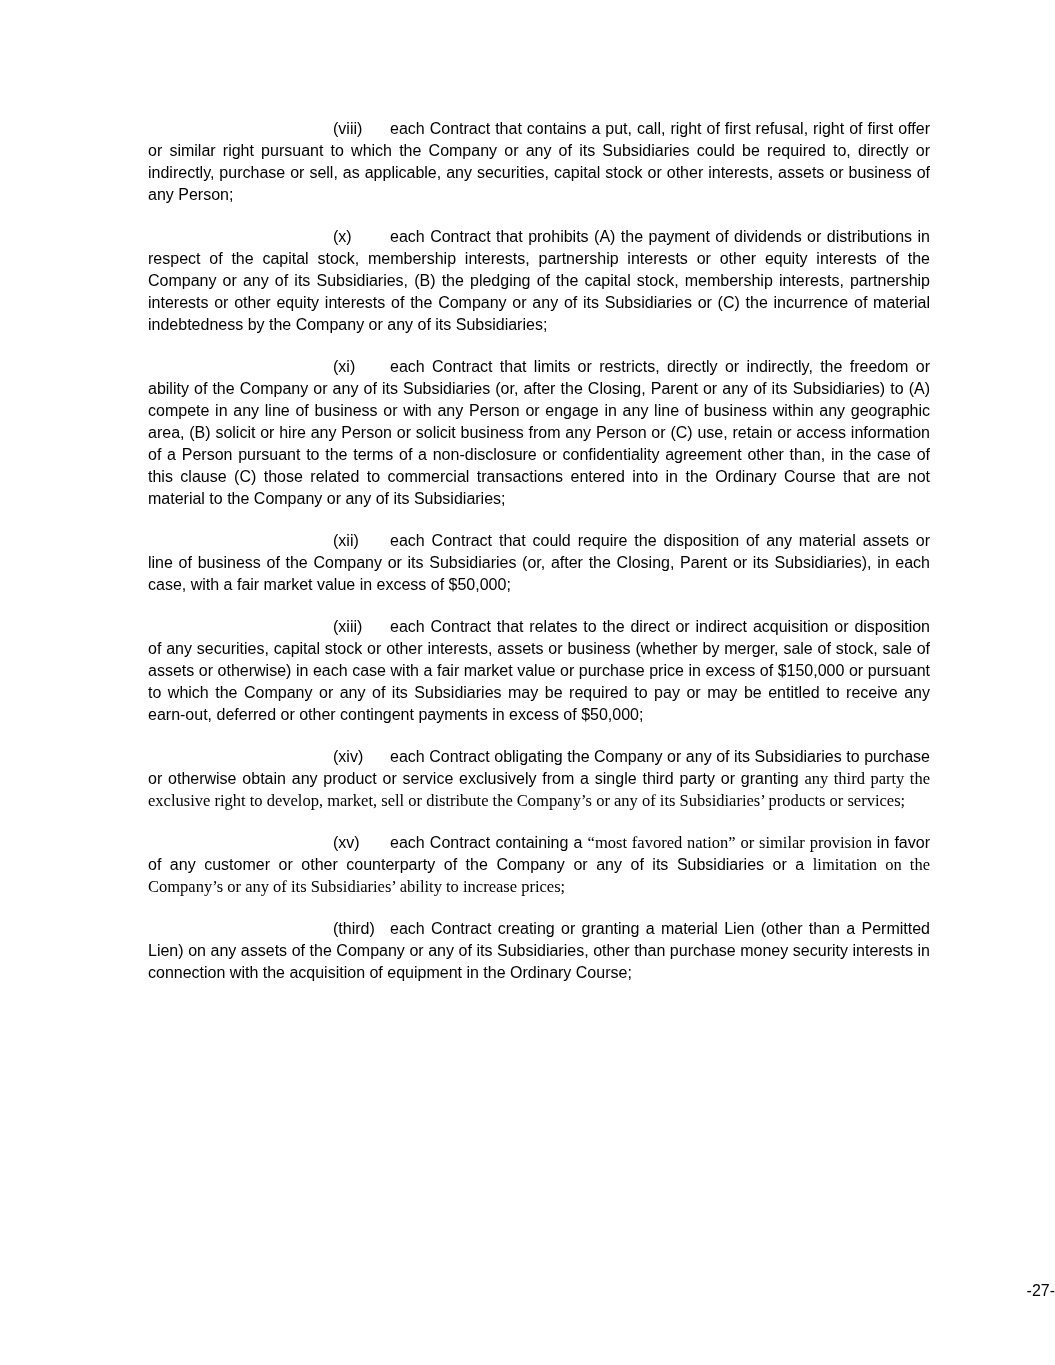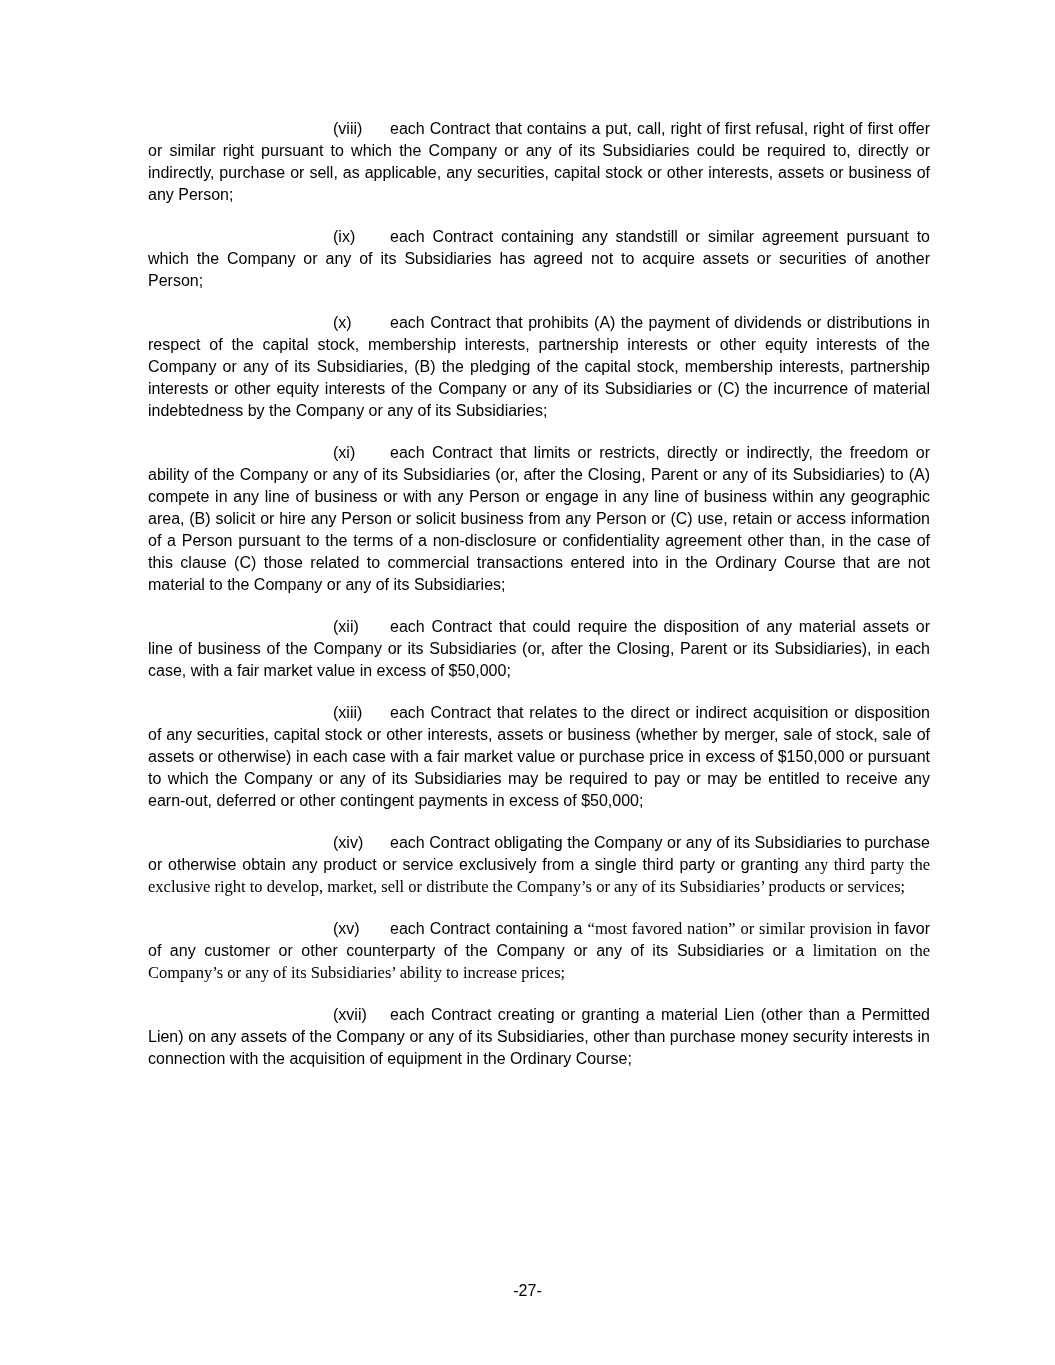--- a/index.html
+++ b/index.html
@@ -40,34 +40,33 @@
   }
   .seg-serif {
     font-family: "Liberation Serif", serif;
     font-size: 16.5px;
   }
   .page-number {
     position: absolute;
     top: 1282px;
     left: 0;
     width: 100%;
-    text-align: center;
+    text-align: right;
     font-size: 16px;
     color: #000000;
   }
 </style>
 </head>
 <body>
 
 <div class="page">
   <div class="content" id="content">
       <p class="clause"><span class="clause-label">(viii)</span><span class="seg-sans">each Contract that contains a put, call, right of first refusal, right of first offer or similar right pursuant to which the Company or any of its Subsidiaries could be required to, directly or indirectly, purchase or sell, as applicable, any securities, capital stock or other interests, assets or business of any Person;</span></p>
-      <p class="clause"><span class="clause-label">(ix)</span><span class="seg-sans">each Contract containing any standstill or similar agreement pursuant to which the Company or any of its Subsidiaries has agreed not to acquire assets or securities of another Person;</span></p>
       <p class="clause"><span class="clause-label">(x)</span><span class="seg-sans">each Contract that prohibits (A) the payment of dividends or distributions in respect of the capital stock, membership interests, partnership interests or other equity interests of the Company or any of its Subsidiaries, (B) the pledging of the capital stock, membership interests, partnership interests or other equity interests of the Company or any of its Subsidiaries or (C) the incurrence of material indebtedness by the Company or any of its Subsidiaries;</span></p>
       <p class="clause"><span class="clause-label">(xi)</span><span class="seg-sans">each Contract that limits or restricts, directly or indirectly, the freedom or ability of the Company or any of its Subsidiaries (or, after the Closing, Parent or any of its Subsidiaries) to (A) compete in any line of business or with any Person or engage in any line of business within any geographic area, (B) solicit or hire any Person or solicit business from any Person or (C) use, retain or access information of a Person pursuant to the terms of a non-disclosure or confidentiality agreement other than, in the case of this clause (C) those related to commercial transactions entered into in the Ordinary Course that are not material to the Company or any of its Subsidiaries;</span></p>
       <p class="clause"><span class="clause-label">(xii)</span><span class="seg-sans">each Contract that could require the disposition of any material assets or line of business of the Company or its Subsidiaries (or, after the Closing, Parent or its Subsidiaries), in each case, with a fair market value in excess of $50,000;</span></p>
       <p class="clause"><span class="clause-label">(xiii)</span><span class="seg-sans">each Contract that relates to the direct or indirect acquisition or disposition of any securities, capital stock or other interests, assets or business (whether by merger, sale of stock, sale of assets or otherwise) in each case with a fair market value or purchase price in excess of $150,000 or pursuant to which the Company or any of its Subsidiaries may be required to pay or may be entitled to receive any earn-out, deferred or other contingent payments in excess of $50,000;</span></p>
       <p class="clause"><span class="clause-label">(xiv)</span><span class="seg-sans">each Contract obligating the Company or any of its Subsidiaries to purchase or otherwise obtain any product or service exclusively from a single third party or granting </span><span class="seg-serif">any third party the exclusive right to develop, market, sell or distribute the Company’s or any of its Subsidiaries’ products or services;</span></p>
       <p class="clause"><span class="clause-label">(xv)</span><span class="seg-sans">each Contract containing a </span><span class="seg-serif">“most favored nation” or similar provision </span><span class="seg-sans">in favor of any customer or other counterparty of the Company or any of its Subsidiaries or a </span><span class="seg-serif">limitation on the Company’s or any of its Subsidiaries’ ability to increase prices;</span></p>
-      <p class="clause"><span class="clause-label">(xvii)</span><span class="seg-sans">each Contract creating or granting a material Lien (other than a Permitted Lien) on any assets of the Company or any of its Subsidiaries, other than purchase money security interests in connection with the acquisition of equipment in the Ordinary Course;</span></p>
+      <p class="clause"><span class="clause-label">(third)</span><span class="seg-sans">each Contract creating or granting a material Lien (other than a Permitted Lien) on any assets of the Company or any of its Subsidiaries, other than purchase money security interests in connection with the acquisition of equipment in the Ordinary Course;</span></p>
     </div>
   <div class="page-number">-27-</div>
 </div>
 
 </body></html>

